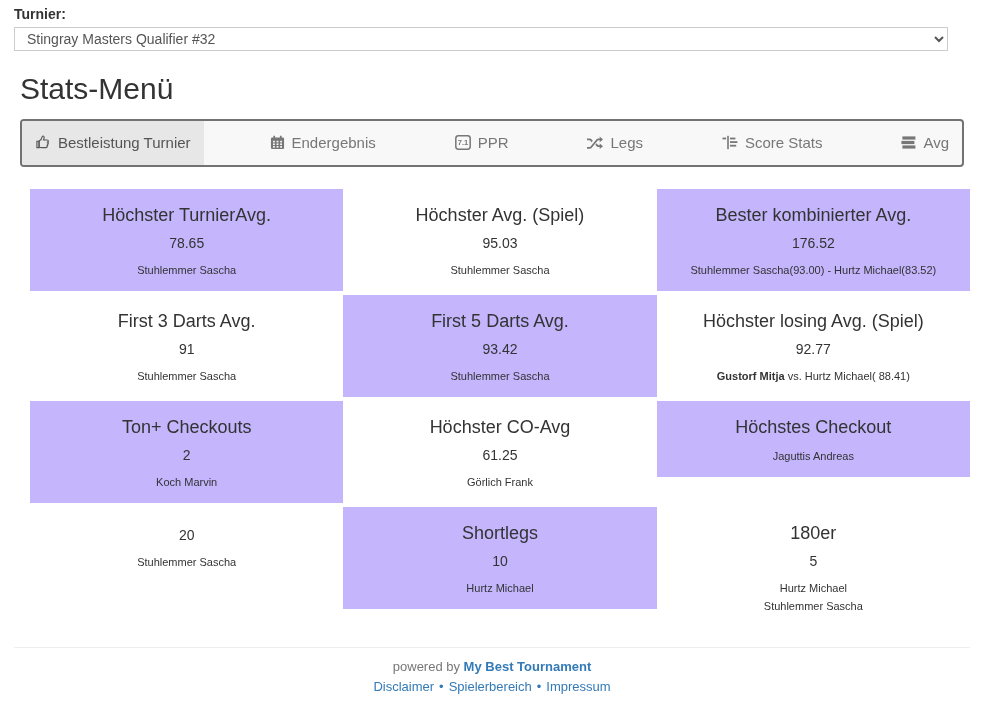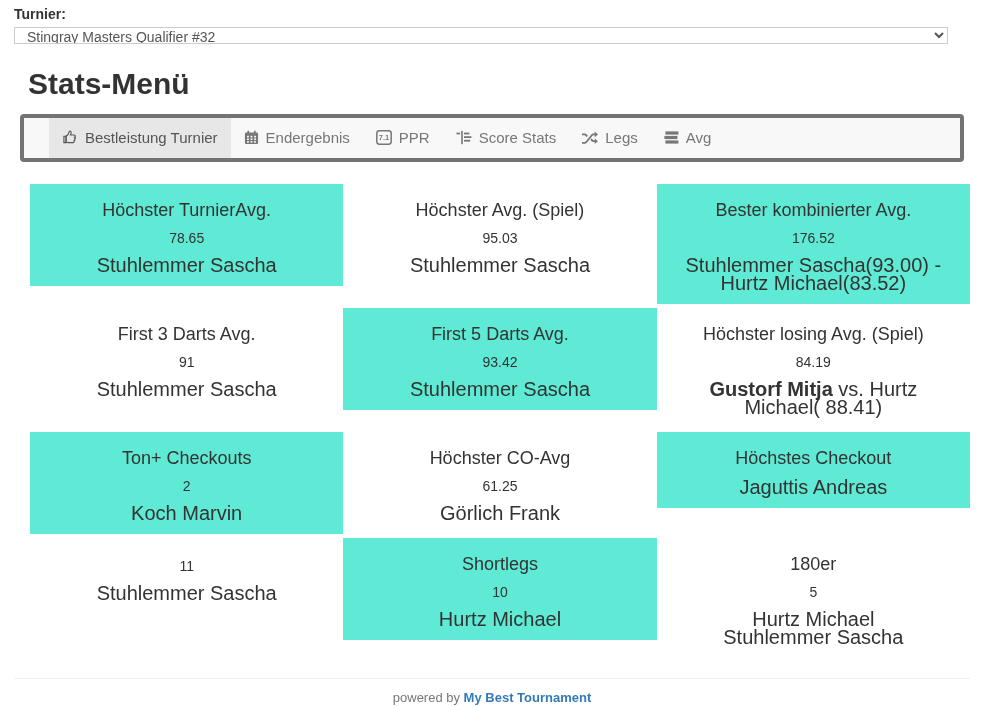--- a/index.html
+++ b/index.html
@@ -5,47 +5,47 @@
   * { box-sizing: border-box; }
   html,body { margin:0; padding:0; }
   body {
     width:984px; height:707px; overflow:hidden;
     font-family:"Liberation Sans", sans-serif;
     background:#fff; color:#333;
   }
   .top { padding:6px 36px 0 14px; }
   .top label { display:block; font-size:14px; font-weight:bold; margin-bottom:5px; color:#333; }
   .top select {
-    width:100%; height:17px; border:1px solid #ccc; border-radius:0;
+    width:100%; height:24px; border:1px solid #ccc; border-radius:0;
     font-size:14px; color:#555; padding:0 8px; background:#fff;
     font-family:"Liberation Sans", sans-serif;
   }
-  h1.page-title { font-size:30px; line-height:1.05; font-weight:700; margin:22px 28px 14px; color:#333; }
+  h1.page-title { font-size:30px; line-height:1.05; font-weight:400; margin:22px 20px 14px; color:#333; }
   .navtabs {
     margin:0 20px; height:48px; background:#f8f8f8;
-    border:4px solid #737373; border-radius:4px;
-    display:flex; align-items:stretch; padding-left:25px; overflow:hidden;
+    border:2px solid #737373; border-radius:4px;
+    display:flex; align-items:stretch; overflow:hidden;justify-content:space-between;
   }
   .tab {
     display:flex; align-items:center; gap:7px; padding:0 13px;
     color:#777; font-size:15px; cursor:pointer; white-space:nowrap;
   }
   .tab.active { background:#e7e7e7; color:#555; }
   .tab svg { display:block; flex:none; }
   .grid {
     margin:22px 14px 0 30px; width:940px;
     display:grid; grid-template-columns:repeat(3,1fr);
     align-items:start; row-gap:4px;
   }
   .card { text-align:center; padding:10px 15px 12px; }
-  .card.gray { background:#5eead4; }
+  .card.gray { background:#c4b5fd; }
   .card-title { font-size:18px; line-height:20px; font-weight:500; margin-top:6px; color:#333; }
   .card-value { font-size:14px; line-height:16px; margin-top:10px; color:#333; }
   .card-holders { margin-top:10px; }
-  .card-holder { font-size:20px; line-height:18px; color:#333; }
+  .card-holder { font-size:11px; line-height:18px; color:#333; }
   hr.footer-rule { border:none; border-top:1px solid #eee; margin:20px 14px 0; }
   .footer { text-align:center; }
   .powered { font-size:13px; color:#777; margin-top:11px; }
   .powered .brand { color:#337ab7; font-weight:bold; }
   .footer-links { font-size:13px; margin-top:5px; color:#337ab7; }
   .footer-links a { color:#337ab7; text-decoration:none; cursor:pointer; }
   .footer-links .sep { margin:0 5px; }
 </style>
 </head>
 <body>
@@ -98,44 +98,44 @@
         <svg width="16" height="15" viewBox="0 0 16 15">
           <rect x="0.8" y="0.8" width="14.4" height="13.4" rx="2.6" fill="none" stroke="currentColor" stroke-width="1.5"></rect>
           <text x="8" y="10.4" text-anchor="middle" font-size="7.5" font-weight="bold" font-family="Liberation Sans, sans-serif" fill="currentColor">7.1</text>
         </svg>
       </span>
     <span class="tab-label">PPR</span>
   </div>
 
   <div class="tab">
     <span class="tab-icon">
+        <svg width="16" height="14" viewBox="0 0 16 14" fill="currentColor">
+          <path d="M0 2.6h2.6c1 0 1.8.4 2.4 1.2l.8 1-1.2 1.5L3.5 4.8c-.3-.3-.6-.5-1-.5H0z"></path>
+          <path d="M0 11.1h2.6c.4 0 .7-.2 1-.5l5.5-6.8c.6-.8 1.4-1.2 2.4-1.2h1.2V.6L16 3.4l-3.3 2.8V4.3h-1.2c-.4 0-.7.2-1 .5L5 11.6c-.6.8-1.4 1.2-2.4 1.2H0z"></path>
+          <path d="M12.7 9.2V7.5L16 10.3l-3.3 2.8v-2.2h-1.2c-1 0-1.8-.4-2.4-1.2l-.7-.9 1.2-1.5 1 1.3c.3.3.6.6 1 .6z"></path>
+        </svg>
+      </span>
+    <span class="tab-label">Legs</span>
+  </div>
+
+  <div class="tab">
+    <span class="tab-icon">
         <svg width="16" height="15" viewBox="0 0 16 15" fill="currentColor">
           <rect x="0.5" y="2.6" width="3.6" height="1.8"></rect>
           <rect x="5.2" y="0.8" width="1.6" height="13.4"></rect>
           <rect x="8" y="2.6" width="5.4" height="1.8"></rect>
           <rect x="8" y="6.2" width="7.4" height="1.8"></rect>
           <rect x="8" y="9.8" width="6.2" height="1.8"></rect>
         </svg>
       </span>
     <span class="tab-label">Score Stats</span>
   </div>
 
   <div class="tab">
     <span class="tab-icon">
-        <svg width="16" height="14" viewBox="0 0 16 14" fill="currentColor">
-          <path d="M0 2.6h2.6c1 0 1.8.4 2.4 1.2l.8 1-1.2 1.5L3.5 4.8c-.3-.3-.6-.5-1-.5H0z"></path>
-          <path d="M0 11.1h2.6c.4 0 .7-.2 1-.5l5.5-6.8c.6-.8 1.4-1.2 2.4-1.2h1.2V.6L16 3.4l-3.3 2.8V4.3h-1.2c-.4 0-.7.2-1 .5L5 11.6c-.6.8-1.4 1.2-2.4 1.2H0z"></path>
-          <path d="M12.7 9.2V7.5L16 10.3l-3.3 2.8v-2.2h-1.2c-1 0-1.8-.4-2.4-1.2l-.7-.9 1.2-1.5 1 1.3c.3.3.6.6 1 .6z"></path>
-        </svg>
-      </span>
-    <span class="tab-label">Legs</span>
-  </div>
-
-  <div class="tab">
-    <span class="tab-icon">
         <svg width="15" height="13" viewBox="0 0 15 13" fill="currentColor">
           <rect x="1.4" y="0.4" width="13" height="3.2"></rect>
           <rect x="0.4" y="4.9" width="13" height="3.2"></rect>
           <rect x="1.4" y="9.4" width="13" height="3.2"></rect>
         </svg>
       </span>
     <span class="tab-label">Avg</span>
   </div>
 </div>
 
@@ -175,21 +175,21 @@
   <div class="card gray">
     <div class="card-title">First 5 Darts Avg.</div>
     <div class="card-value">93.42</div>
     <div class="card-holders">
         <div class="card-holder">Stuhlemmer Sascha</div>
       </div>
   </div>
 
   <div class="card">
     <div class="card-title">Höchster losing Avg. (Spiel)</div>
-    <div class="card-value">84.19</div>
+    <div class="card-value">92.77</div>
     <div class="card-holders">
         <div class="card-holder"><b>Gustorf Mitja</b> vs. Hurtz Michael( 88.41)</div>
       </div>
   </div>
 
   <div class="card gray">
     <div class="card-title">Ton+ Checkouts</div>
     <div class="card-value">2</div>
     <div class="card-holders">
         <div class="card-holder">Koch Marvin</div>
@@ -205,21 +205,21 @@
   </div>
 
   <div class="card gray">
     <div class="card-title">Höchstes Checkout</div>
     <div class="card-holders">
         <div class="card-holder">Jaguttis Andreas</div>
       </div>
   </div>
 
   <div class="card">
-    <div class="card-value">11</div>
+    <div class="card-value">20</div>
     <div class="card-holders">
         <div class="card-holder">Stuhlemmer Sascha</div>
       </div>
   </div>
 
   <div class="card gray">
     <div class="card-title">Shortlegs</div>
     <div class="card-value">10</div>
     <div class="card-holders">
         <div class="card-holder">Hurtz Michael</div>

